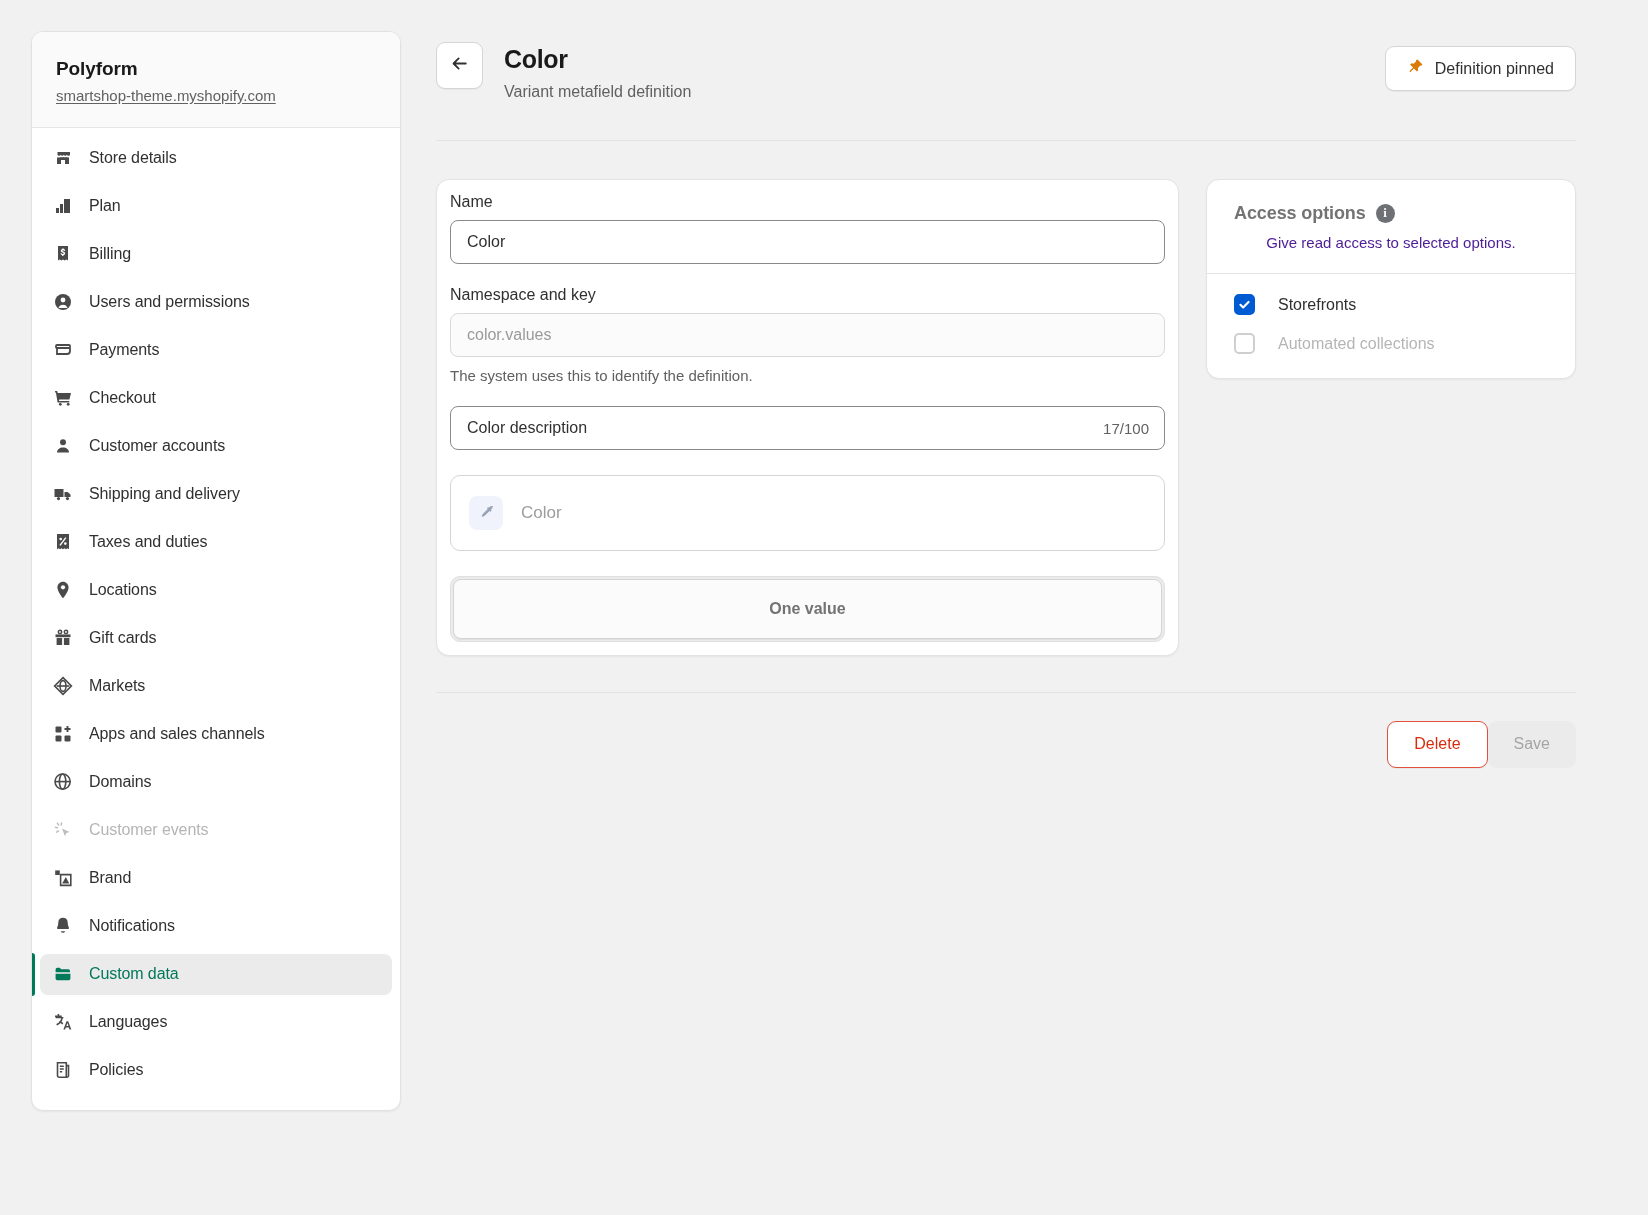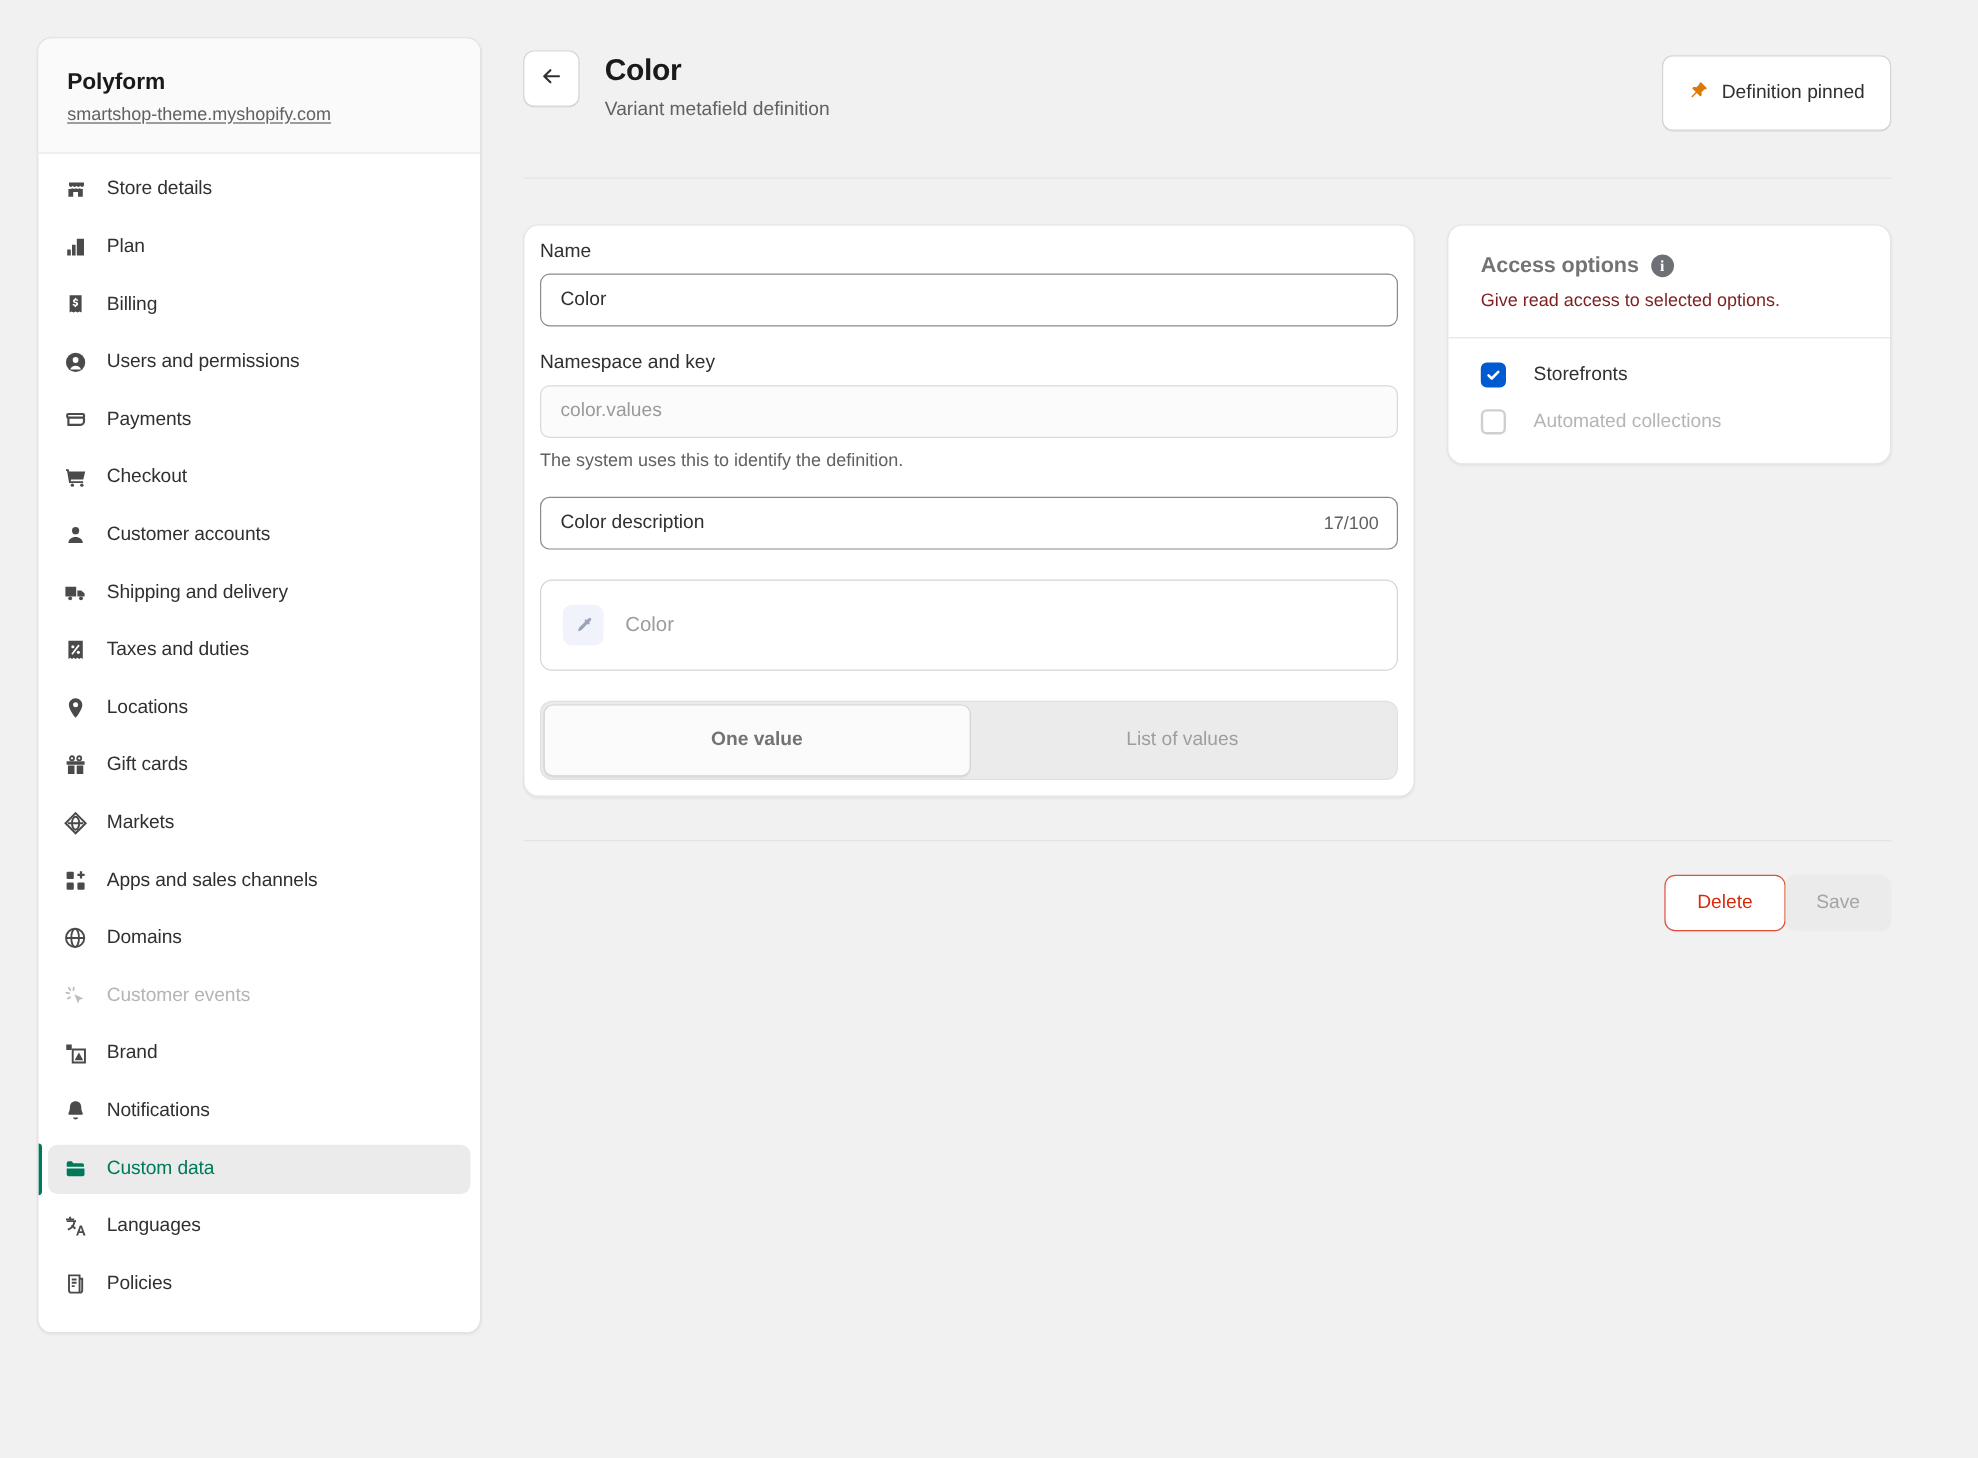--- a/index.html
+++ b/index.html
@@ -141,21 +141,21 @@
     font-size: 16px;
     color: #616161;
   }
 
   .head-spacer { flex: 1; }
 
   .pinned-btn {
     display: flex;
     align-items: center;
     gap: 11px;
-    height: 63px;
+    height: 45px;
     padding: 0 21px;
     background: #ffffff;
     border: 1px solid #d5d5d5;
     border-radius: 9px;
     box-shadow: 0 1px 0 rgba(0,0,0,0.05);
     cursor: pointer;
     font-size: 16px;
     color: #303030;
     font-weight: 500;
     white-space: nowrap;
@@ -320,22 +320,23 @@
     display: flex;
     align-items: center;
     justify-content: center;
     font-family: "Liberation Serif", serif;
     cursor: pointer;
     flex: 0 0 19px;
   }
   .access-sub {
     margin-top: 9px;
     font-size: 15px;
-    color: #7f1d1d;
+    color: #4c1d95;
     line-height: 1.35;
+    text-align: center;
   }
   .access-div { height: 1px; background: #e3e3e3; }
   .access-body { padding: 20px 27px 24px 27px; }
 
   .chk-row {
     display: flex;
     align-items: center;
     gap: 23px;
     margin-bottom: 18px;
     cursor: pointer;
@@ -683,23 +684,20 @@
                 <path d="M15.6 2.6a2.4 2.4 0 0 1 0 3.4l-1 1 .8.9-1.2 1.2-.9-.8-5.5 5.5-2.9.9.9-2.9 5.5-5.5-.8-.9 1.2-1.2.9.8 1-1a2.4 2.4 0 0 1 3.4 0z"></path>
               </svg>
           </span>
           <span class="picker-label">Color</span>
         </div>
 
         <div class="segmented">
           <div class="seg sel">
             <span>One value</span>
           </div>
-          <div class="seg">
-            <span>List of values</span>
-          </div>
         </div>
 
       </section>
 
       <section class="card access-card">
         <div class="access-head">
           <div class="access-title-row">
             <span class="access-title">Access options</span>
             <span class="info-dot">i</span>
           </div>

